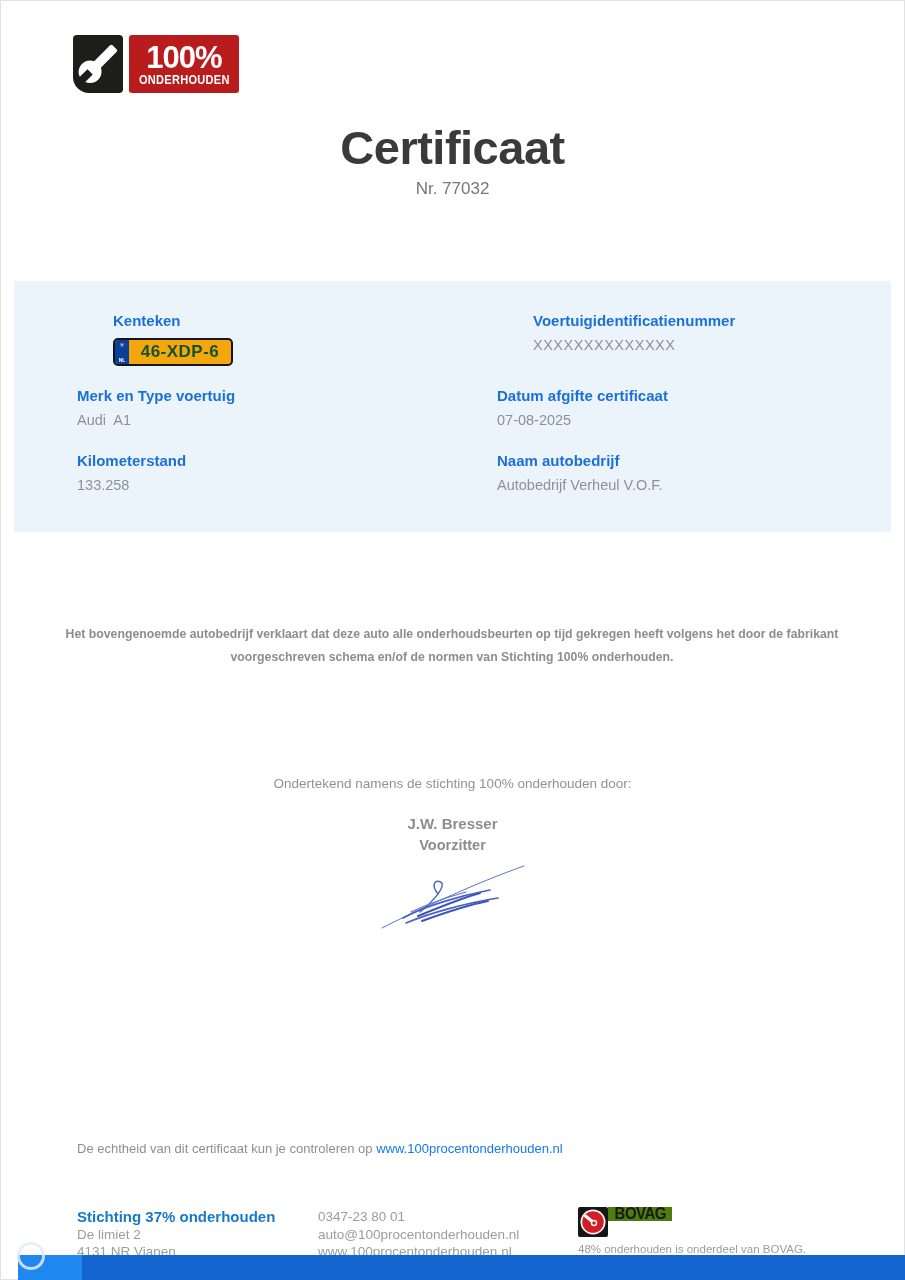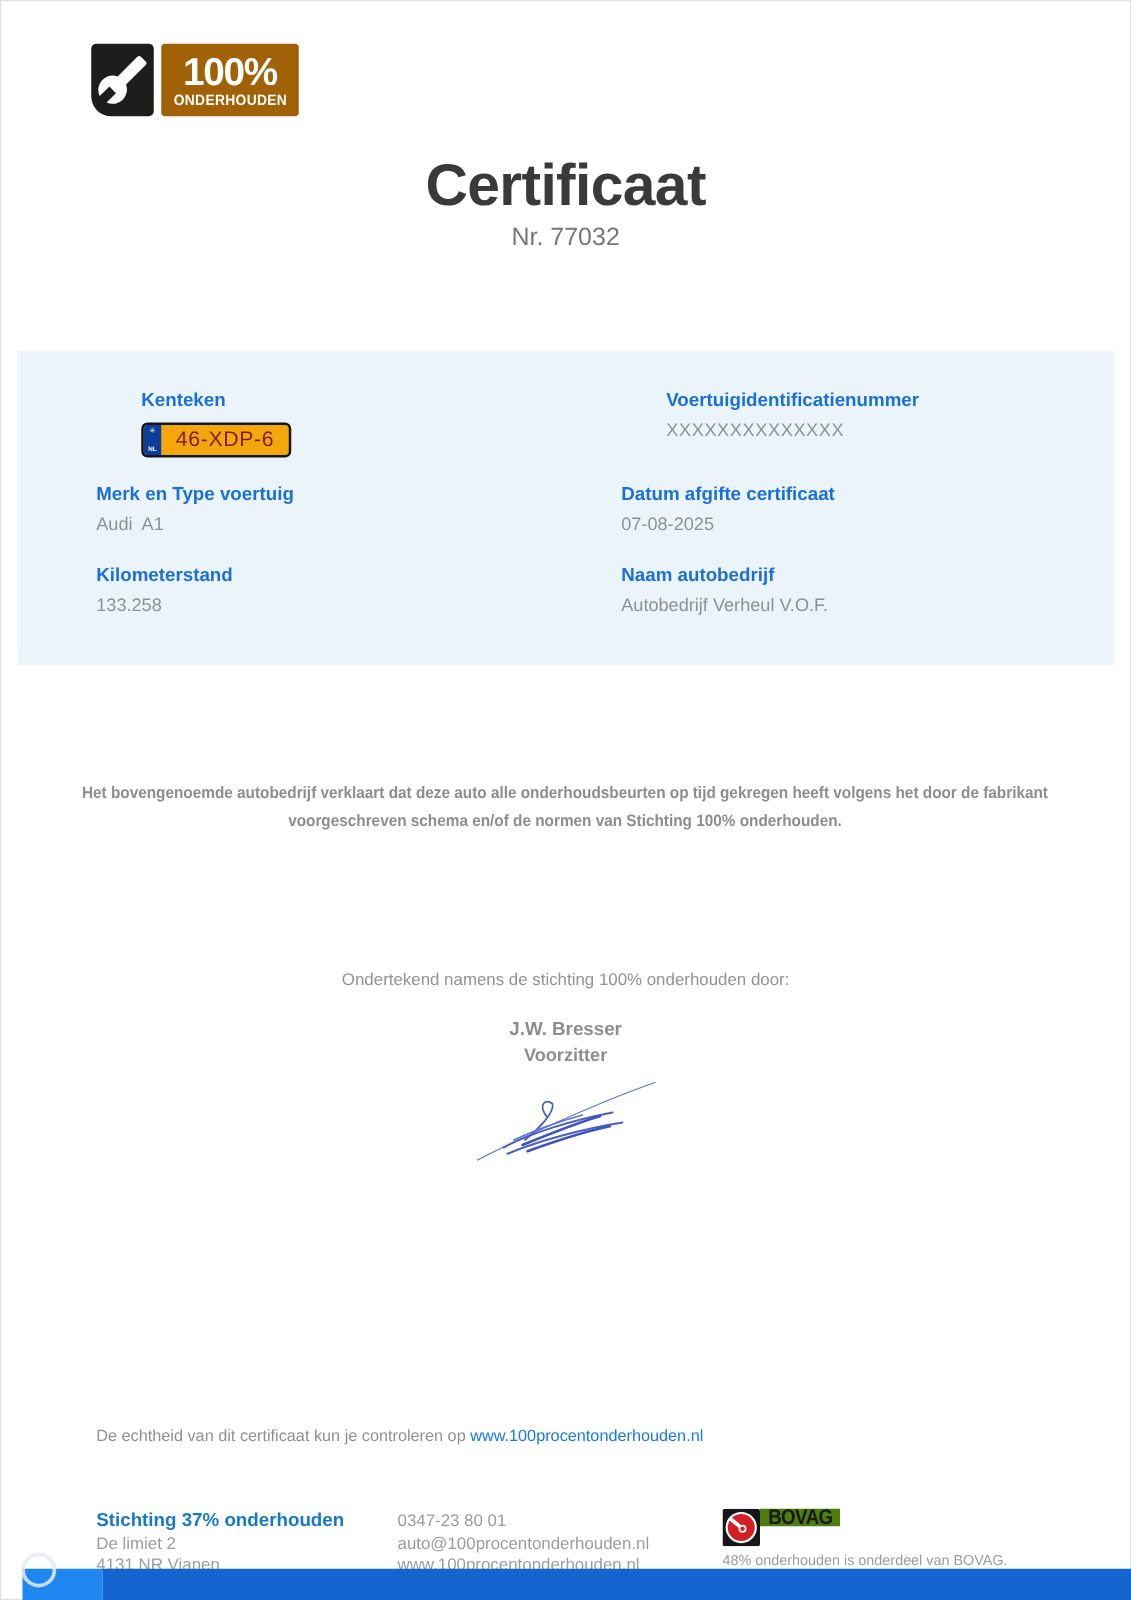--- a/index.html
+++ b/index.html
@@ -11,32 +11,32 @@
   }
 
   
   .logo { position:absolute; left:73px; top:35px; display:flex; gap:6px; }
   .logo-mark {
     width:50px; height:58px; background:#1d1d1b;
     border-radius:4px 4px 4px 16px;
     display:flex; align-items:center; justify-content:center;
   }
   .logo-textbox {
-    width:110px; height:58px; background:#a16207; border-radius:3px;
+    width:110px; height:58px; background:#b91c1c; border-radius:3px;
     display:flex; flex-direction:column; align-items:center; justify-content:center;
     padding-top:2px;
   }
   .logo-percent { color:#fff; font-weight:bold; font-size:31px; line-height:30px; letter-spacing:-1px; }
   .logo-name { color:#fff; font-weight:bold; font-size:12px; letter-spacing:0.3px; transform:scaleX(0.92); }
 
   
   .title { position:absolute; top:120px; left:0; width:100%; text-align:center;
     font-size:47px; font-weight:bold; color:#3a3a3a; letter-spacing:-0.5px; }
   .cert-number { position:absolute; top:179px; left:0; width:100%; text-align:center;
-    font-size:20px; color:#777; }
+    font-size:17px; color:#777; }
 
   
   .panel { position:absolute; left:14px; top:281px; width:877px; height:251px; background:#ecf4fb; }
   .col-left  { position:absolute; left:63px; top:0; width:380px; }
   .col-right { position:absolute; left:483px; top:0; width:380px; }
   .fgroup { position:absolute; left:0; }
   .g1 { top:30px;margin-left:36px; } .g2 { top:105px; } .g3 { top:170px; }
   .field-label { color:#1b70d8; font-weight:bold; font-size:15px; line-height:20px; }
   .field-value { color:#8c9196; font-size:14.5px; line-height:20px; margin-top:4px; white-space:pre-wrap; }
   .vin { letter-spacing:0.5px; }
@@ -47,21 +47,21 @@
     border:2px solid #15151f; border-radius:5px; display:flex; overflow:hidden;
   }
   .plate-eu {
     width:14px; background:#0a3e99; display:flex; flex-direction:column;
     align-items:center; justify-content:space-between; padding:2px 0 1px 0;
   }
   .plate-stars { color:#ffe9a8; font-size:6px; line-height:6px; }
   .plate-country { color:#fff; font-size:5px; font-weight:bold; line-height:6px; }
   .plate-number {
     flex:1; display:flex; align-items:center; justify-content:center;
-    font-size:17px; font-weight:normal; color:#7f1d1d; letter-spacing:0.5px;
+    font-size:17px; font-weight:bold; color:#14532d; letter-spacing:0.5px;
   }
 
   
   .statement {
     position:absolute; top:622px; left:2px; width:900px; text-align:center;
     font-size:13.2px; font-weight:bold; color:#8d8d8d; line-height:23px;
     transform:scaleX(0.93);
   }
 
   

